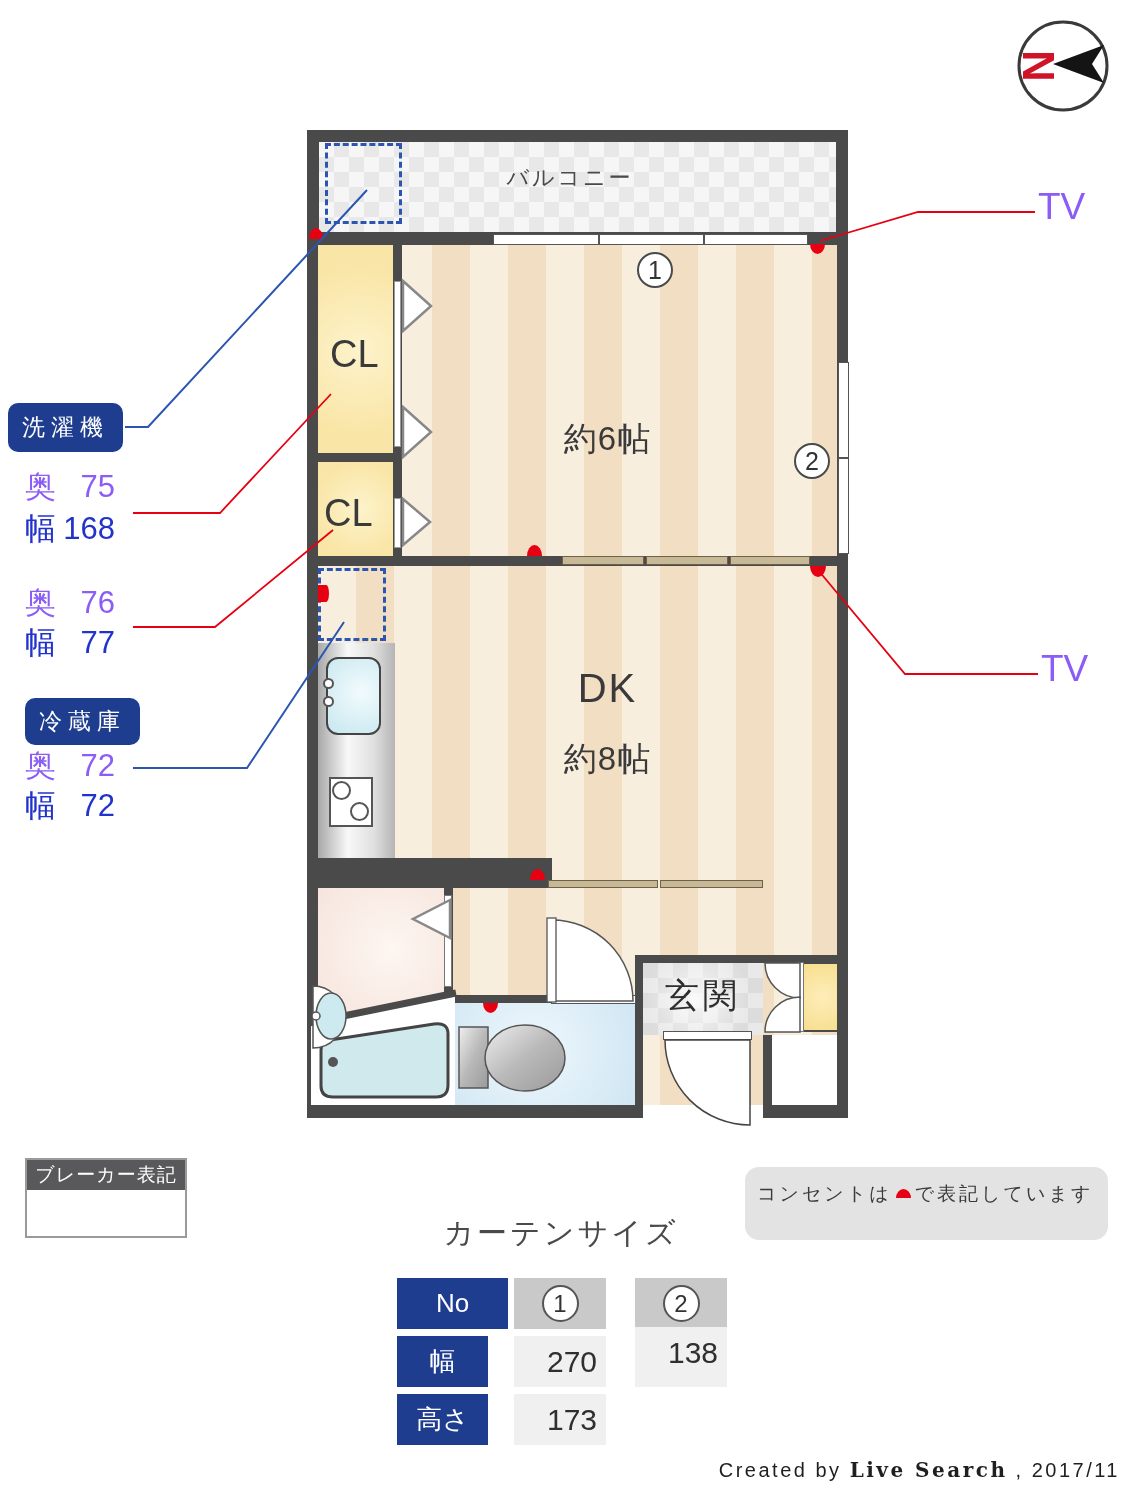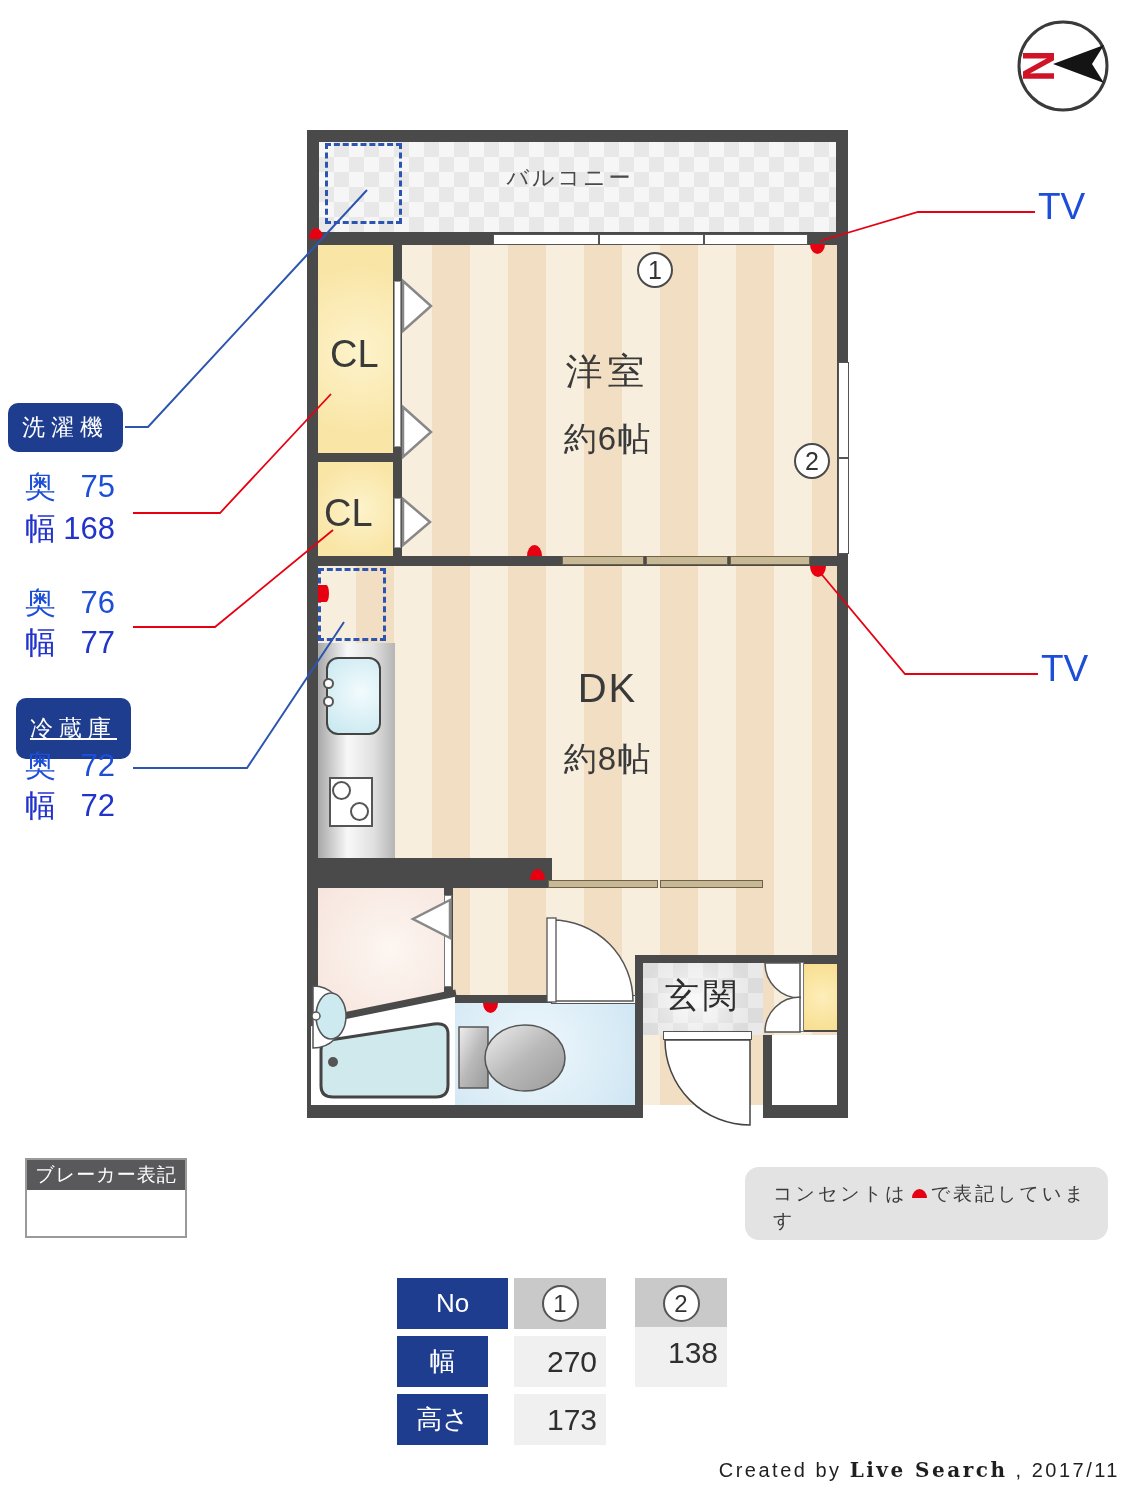--- a/index.html
+++ b/index.html
@@ -19,21 +19,21 @@
   .outlet-up{background:#e60012;border-radius:50% 50% 0 0 / 100% 100% 0 0;}
   .outlet-down{background:#e60012;border-radius:0 0 50% 50% / 0 0 100% 100%;}
   .outlet-right{background:#e60012;border-radius:0 50% 50% 0 / 0 100% 100% 0;}
   .dashed-blue{border:3.5px dashed #2b55b0;background:transparent;}
   .circ{border:2px solid #4a4a4a;border-radius:50%;background:#fff;display:flex;
         align-items:center;justify-content:center;font-size:25px;color:#333;}
   .roomlabel{letter-spacing:5px;text-align:center;}
   .badge{background:#1e3d8f;color:#fff;border-radius:10px;display:flex;align-items:center;
          justify-content:center;font-size:23px;letter-spacing:6px;}
   .dimrow{display:flex;justify-content:space-between;width:90px;font-size:31px;line-height:34px;}
-  .red-t{color:#1d4ed8;}
+  .red-t{color:#8b5cf6;}
   .blue-t{color:#2233cc;}
   .cell{display:flex;align-items:center;justify-content:center;}
   .cell-head{background:#1e3d8f;color:#fff;font-size:26px;}
   .cell-mark{background:#c9c9c9;}
   .cell-val{background:#f0f0f0;color:#2f2f2f;font-size:30px;padding-left:24px;}
   .tcirc{width:37px;height:37px;border:2px solid #555;border-radius:50%;background:#fff;
          display:flex;align-items:center;justify-content:center;font-size:24px;color:#333;box-sizing:border-box;}
   .dome{display:inline-block;width:15px;height:9px;background:#e60012;
         border-radius:50% 50% 0 0 / 100% 100% 0 0;margin:0 4px 2px 4px;vertical-align:baseline;}
   svg{position:absolute;left:0;top:0;pointer-events:none;}
@@ -158,21 +158,20 @@
     <g>
       <circle cx="1063" cy="66" r="44" fill="#fff" stroke="#3a3a3a" stroke-width="3"></circle>
       <polygon points="1053,64 1104,45 1092,64 1104,83" fill="#141414"></polygon>
       <text x="1038" y="66" transform="rotate(90 1038 66)" text-anchor="middle" dominant-baseline="central" font-size="44" font-weight="bold" fill="#cf1428" font-family="Liberation Sans, sans-serif">N</text>
     </g>
   </svg>
 
   <div class="abs" style="left:430px;top:163px;width:280px;text-align:center;font-size:22px;letter-spacing:3px;color:#4a4a4a;">バルコニー</div>
   <div class="abs" style="left:330px;top:333px;font-size:38px;color:#3a3a3a;">CL</div>
   <div class="abs" style="left:324px;top:492px;font-size:38px;color:#3a3a3a;">CL</div>
-  <div class="abs roomlabel" style="left:540px;top:347px;width:135px;font-size:37px;color:#3a3a3a;">洋室</div>
   <div class="abs roomlabel" style="left:540px;top:417px;width:135px;font-size:33px;letter-spacing:1px;color:#3a3a3a;">約6帖</div>
   <div class="abs roomlabel" style="left:540px;top:666px;width:135px;font-size:40px;letter-spacing:2px;color:#3a3a3a;">DK</div>
   <div class="abs roomlabel" style="left:540px;top:737px;width:135px;font-size:33px;letter-spacing:1px;color:#3a3a3a;">約8帖</div>
   <div class="abs" style="left:648px;top:973px;width:110px;text-align:center;font-size:34px;letter-spacing:4px;color:#2e2e2e;">玄関</div>
   <div class="abs circ" style="left:637px;top:252px;width:36px;height:36px;">
       <span>1</span>
     </div>
   <div class="abs circ" style="left:794px;top:443px;width:36px;height:36px;">
       <span>2</span>
     </div>
@@ -187,38 +186,39 @@
     <span class="blue-t">168</span>
   </div>
   <div class="abs dimrow" style="left:25px;top:586px;">
     <span class="red-t">奥</span>
     <span class="red-t">76</span>
   </div>
   <div class="abs dimrow" style="left:25px;top:626px;">
     <span class="blue-t">幅</span>
     <span class="blue-t">77</span>
   </div>
-  <div class="abs badge" style="left:16px;top:698px;width:115px;height:61px;text-decoration:underline;">冷蔵庫</div>
+  <div class="abs badge" style="left:25px;top:698px;width:115px;height:47px;">冷蔵庫</div>
   <div class="abs dimrow" style="left:25px;top:749px;">
     <span class="red-t">奥</span>
     <span class="red-t">72</span>
   </div>
   <div class="abs dimrow" style="left:25px;top:789px;">
     <span class="blue-t">幅</span>
     <span class="blue-t">72</span>
   </div>
 
   <div class="abs red-t" style="left:1038px;top:186px;font-size:37px;font-weight:500;">TV</div>
   <div class="abs red-t" style="left:1041px;top:648px;font-size:37px;font-weight:500;">TV</div>
 
   <div class="abs" style="left:25px;top:1158px;width:162px;height:80px;border:2px solid #9a9a9a;background:#fff;">
     <div style="height:30px;background:#59595b;color:#fff;font-size:19px;letter-spacing:1px;
                 display:flex;align-items:center;justify-content:center;">ブレーカー表記</div>
   </div>
 
+  <div class="abs" style="left:430px;top:1213px;width:262px;text-align:center;font-size:30px;letter-spacing:3px;color:#4a4a4a;">カーテンサイズ</div>
 
   <div class="abs cell cell-head" style="left:397px;top:1278px;width:111px;height:51px;">No</div>
   <div class="abs cell cell-head" style="left:397px;top:1336px;width:91px;height:51px;">幅</div>
   <div class="abs cell cell-head" style="left:397px;top:1394px;width:91px;height:51px;">高さ</div>
 
   <div class="abs cell cell-mark" style="left:514px;top:1278px;width:92px;height:51px;">
     <span class="tcirc">
         <span>1</span>
       </span>
   </div>
@@ -226,21 +226,21 @@
     <span class="tcirc">
         <span>2</span>
       </span>
   </div>
   <div class="abs cell cell-val" style="left:514px;top:1336px;width:92px;height:51px;">270</div>
   <div class="abs cell cell-val" style="left:635px;top:1336px;width:92px;height:51px;">180</div>
   <div class="abs cell cell-val" style="left:514px;top:1394px;width:92px;height:51px;">173</div>
   <div class="abs cell cell-val" style="left:635px;top:1327px;width:92px;height:51px;">138</div>
 
   <div class="abs" style="left:745px;top:1167px;width:363px;height:73px;background:#e3e3e3;border-radius:14px;
-              padding:13px 0 0 28px;font-size:19px;letter-spacing:3px;color:#3a3a3a;line-height:27px;">
+              padding:13px 0 0 12px;font-size:19px;letter-spacing:3px;color:#3a3a3a;line-height:27px;">
     <div>
       <span>コンセントは</span><span class="dome"></span><span>で表記しています</span>
     </div>
   </div>
 
   <div class="abs" style="left:560px;top:1458px;width:560px;text-align:right;font-size:20px;letter-spacing:2.5px;color:#1f1f1f;">
     <span>Created by</span>
     <span style="font-family:'DejaVu Serif',serif;font-weight:600;">Live Search</span>
     <span>, 2017/11</span>
   </div>

